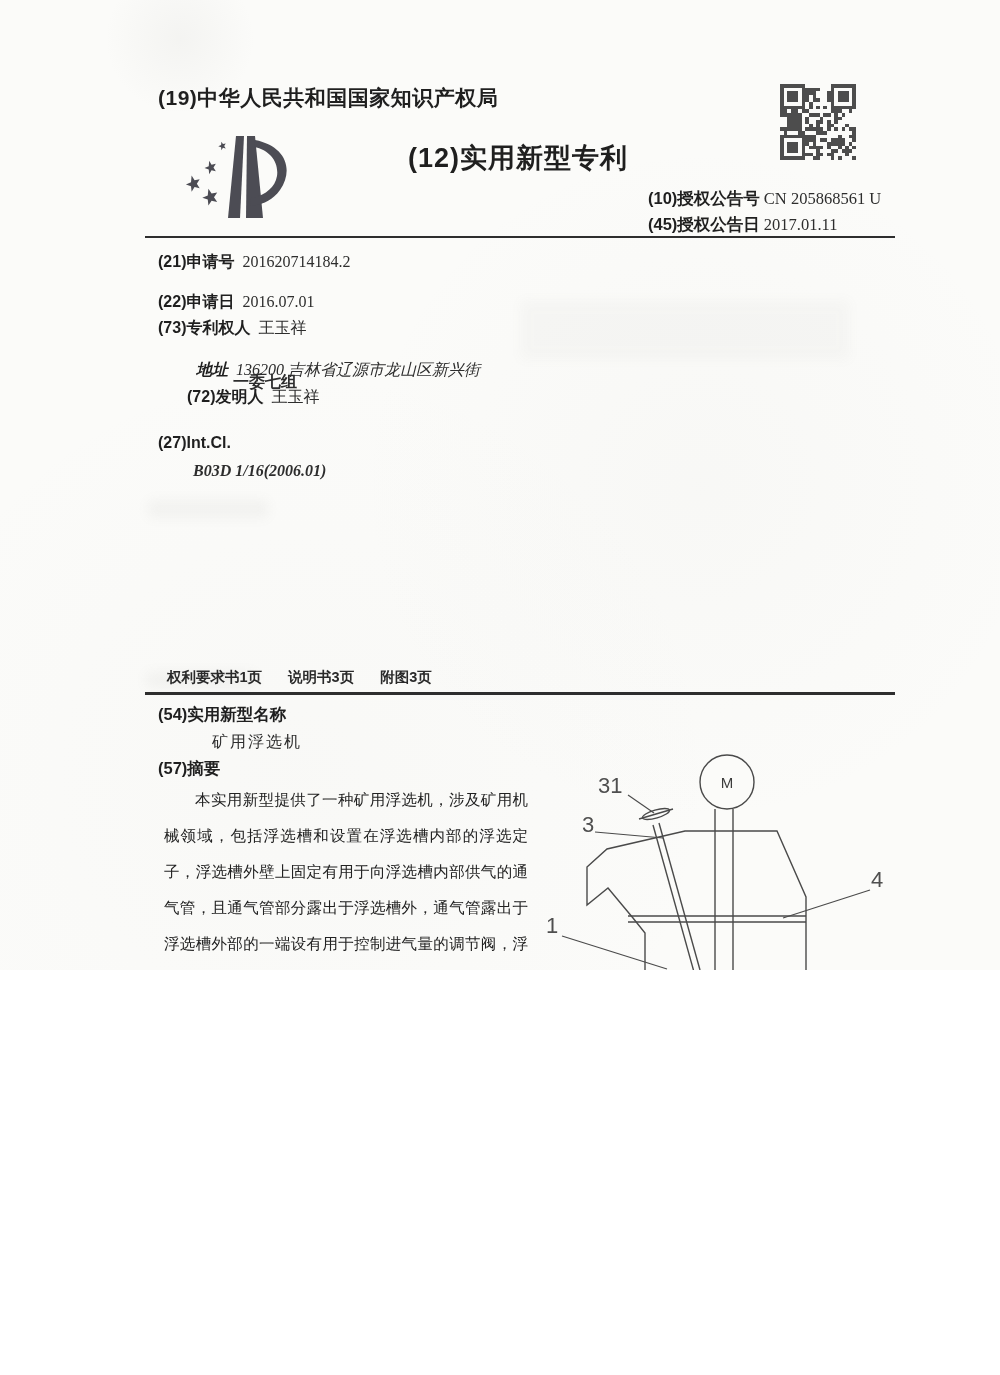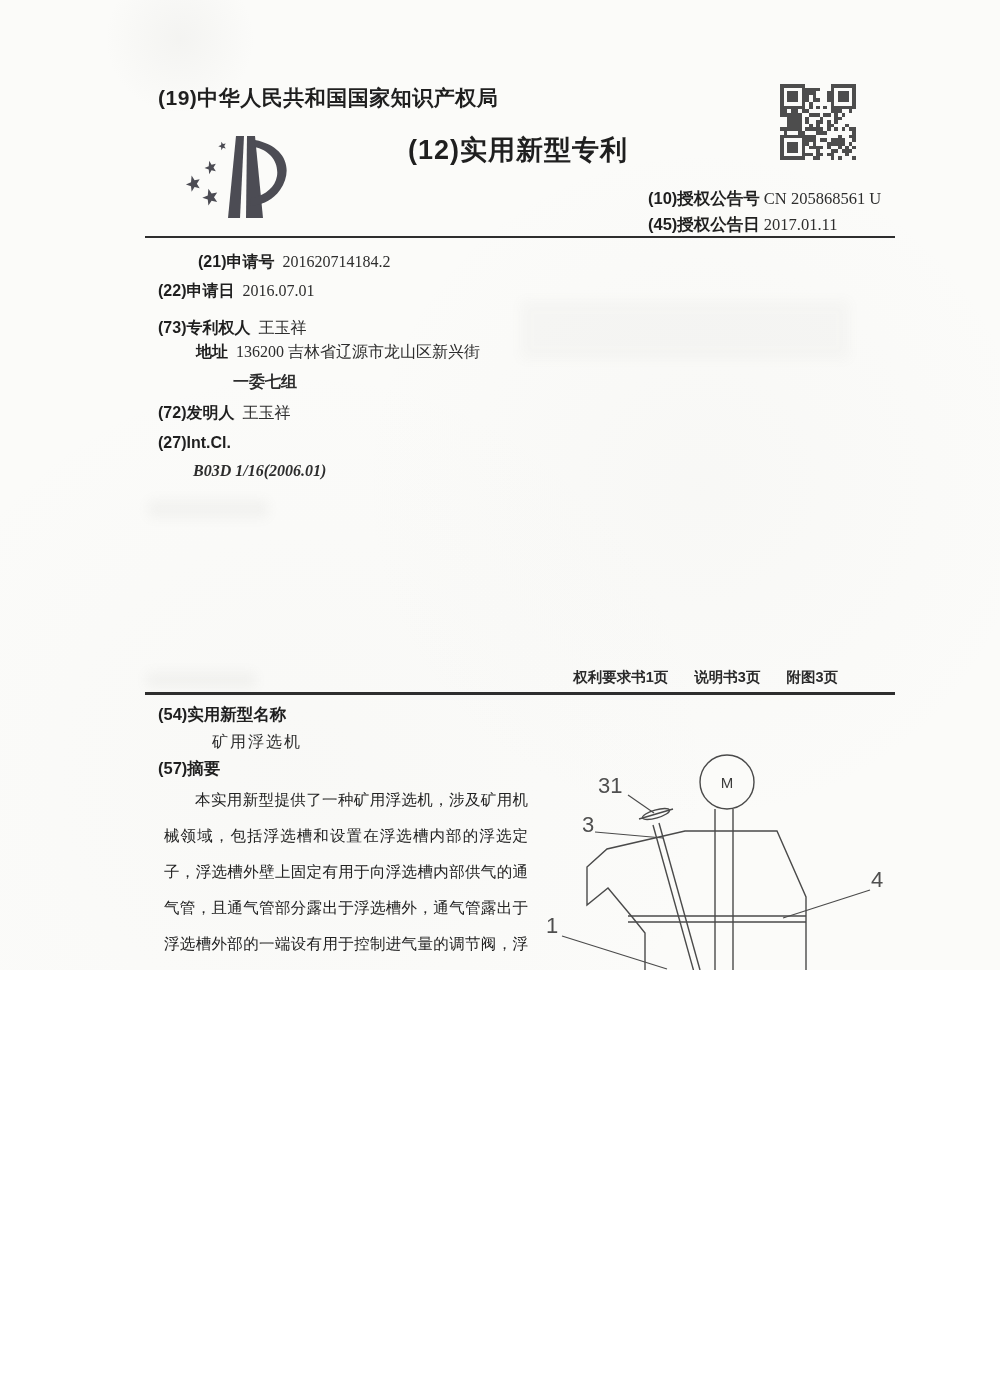--- a/index.html
+++ b/index.html
@@ -10,27 +10,27 @@
       radial-gradient(circle at 18% 4%, rgba(180,180,175,.10), transparent 6%),
       radial-gradient(circle at 70% 50%, rgba(190,190,185,.05), transparent 40%),
       radial-gradient(circle at 30% 80%, rgba(190,190,185,.04), transparent 40%);
     font-family:"Liberation Serif", serif;
     color:#262626;
   }
   .abs{position:absolute;}
   .hei{font-family:"Liberation Sans", sans-serif;font-weight:700;color:#1f1f1f;}
   .serif{font-family:"Liberation Serif", serif;color:#2d2d2d;}
   .office-line{left:158px;top:84px;font-size:21px;letter-spacing:.5px;}
-  .doc-type{left:408px;top:132px;font-size:27px;letter-spacing:1px;}
+  .doc-type{left:408px;top:140px;font-size:27px;letter-spacing:1px;}
   .pub-row{left:648px;font-size:16.5px;white-space:nowrap;}
   .pub-row .val{font-family:"Liberation Serif", serif;font-weight:400;color:#2d2d2d;margin-left:4px;}
   .rule{background:#2e2e2e;height:2px;left:145px;width:750px;}
   .field{left:158px;font-size:16px;white-space:nowrap;}
   .field .val{font-family:"Liberation Serif", serif;font-weight:400;color:#2d2d2d;margin-left:8px;}
-  .pages-info{left:145px;top:668px;width:693px;text-align:right;font-size:14.5px;font-weight:700;
+  .pages-info{left:145px;top:668px;width:693px;text-align:left;font-size:14.5px;font-weight:700;
     font-family:"Liberation Sans", sans-serif;color:#2a2a2a;}
   .pages-info span{margin-left:22px;}
   .abstract{
     left:164px;top:782px;width:364px;
     font-size:15.5px;line-height:36px;text-align:justify;text-indent:2em;
     color:#222;
   }
   .vertical-code{
     left:63px;top:1149px;width:155px;text-align:center;
     transform:rotate(-90deg);transform-origin:center;
@@ -228,34 +228,34 @@
 
   <div class="abs hei pub-row" style="top:188px;">
     <span>(10)授权公告号</span><span class="val">CN 205868561 U</span>
   </div>
   <div class="abs hei pub-row" style="top:214px;text-align:right;">
     <span>(45)授权公告日</span><span class="val">2017.01.11</span>
   </div>
 
   <div class="abs rule" style="top:236px;"></div>
 
-  <div class="abs hei field" style="top:252px;margin-left:40px;">
+  <div class="abs hei field" style="top:252px;">
     <span>(21)申请号</span><span class="val">201620714184.2</span>
   </div>
-  <div class="abs hei field" style="top:281px;text-align:center;">
+  <div class="abs hei field" style="top:292px;text-align:center;">
     <span>(22)申请日</span><span class="val">2016.07.01</span>
   </div>
   <div class="abs hei field" style="top:318px;">
     <span>(73)专利权人</span><span class="val">王玉祥</span>
   </div>
-  <div class="abs hei field" style="left:196px;top:342px;">
+  <div class="abs hei field" style="left:196px;top:360px;font-style:italic;">
     <span>地址</span><span class="val">136200 吉林省辽源市龙山区新兴街</span>
   </div>
   <div class="abs serif field" style="left:233px;top:372px;font-weight:700;">一委七组</div>
-  <div class="abs hei field" style="top:403px;">
+  <div class="abs hei field" style="top:387px;margin-left:29px;">
     <span>(72)发明人</span><span class="val">王玉祥</span>
   </div>
   <div class="abs hei field" style="top:434px;">(27)Int.Cl.</div>
   <div class="abs serif field" style="left:193px;top:462px;font-style:italic;font-weight:700;">B03D 1/16(2006.01)</div>
 
   <div class="abs pages-info">
     <span>权利要求书1页</span>
     <span>说明书3页</span>
     <span>附图3页</span>
   </div>

